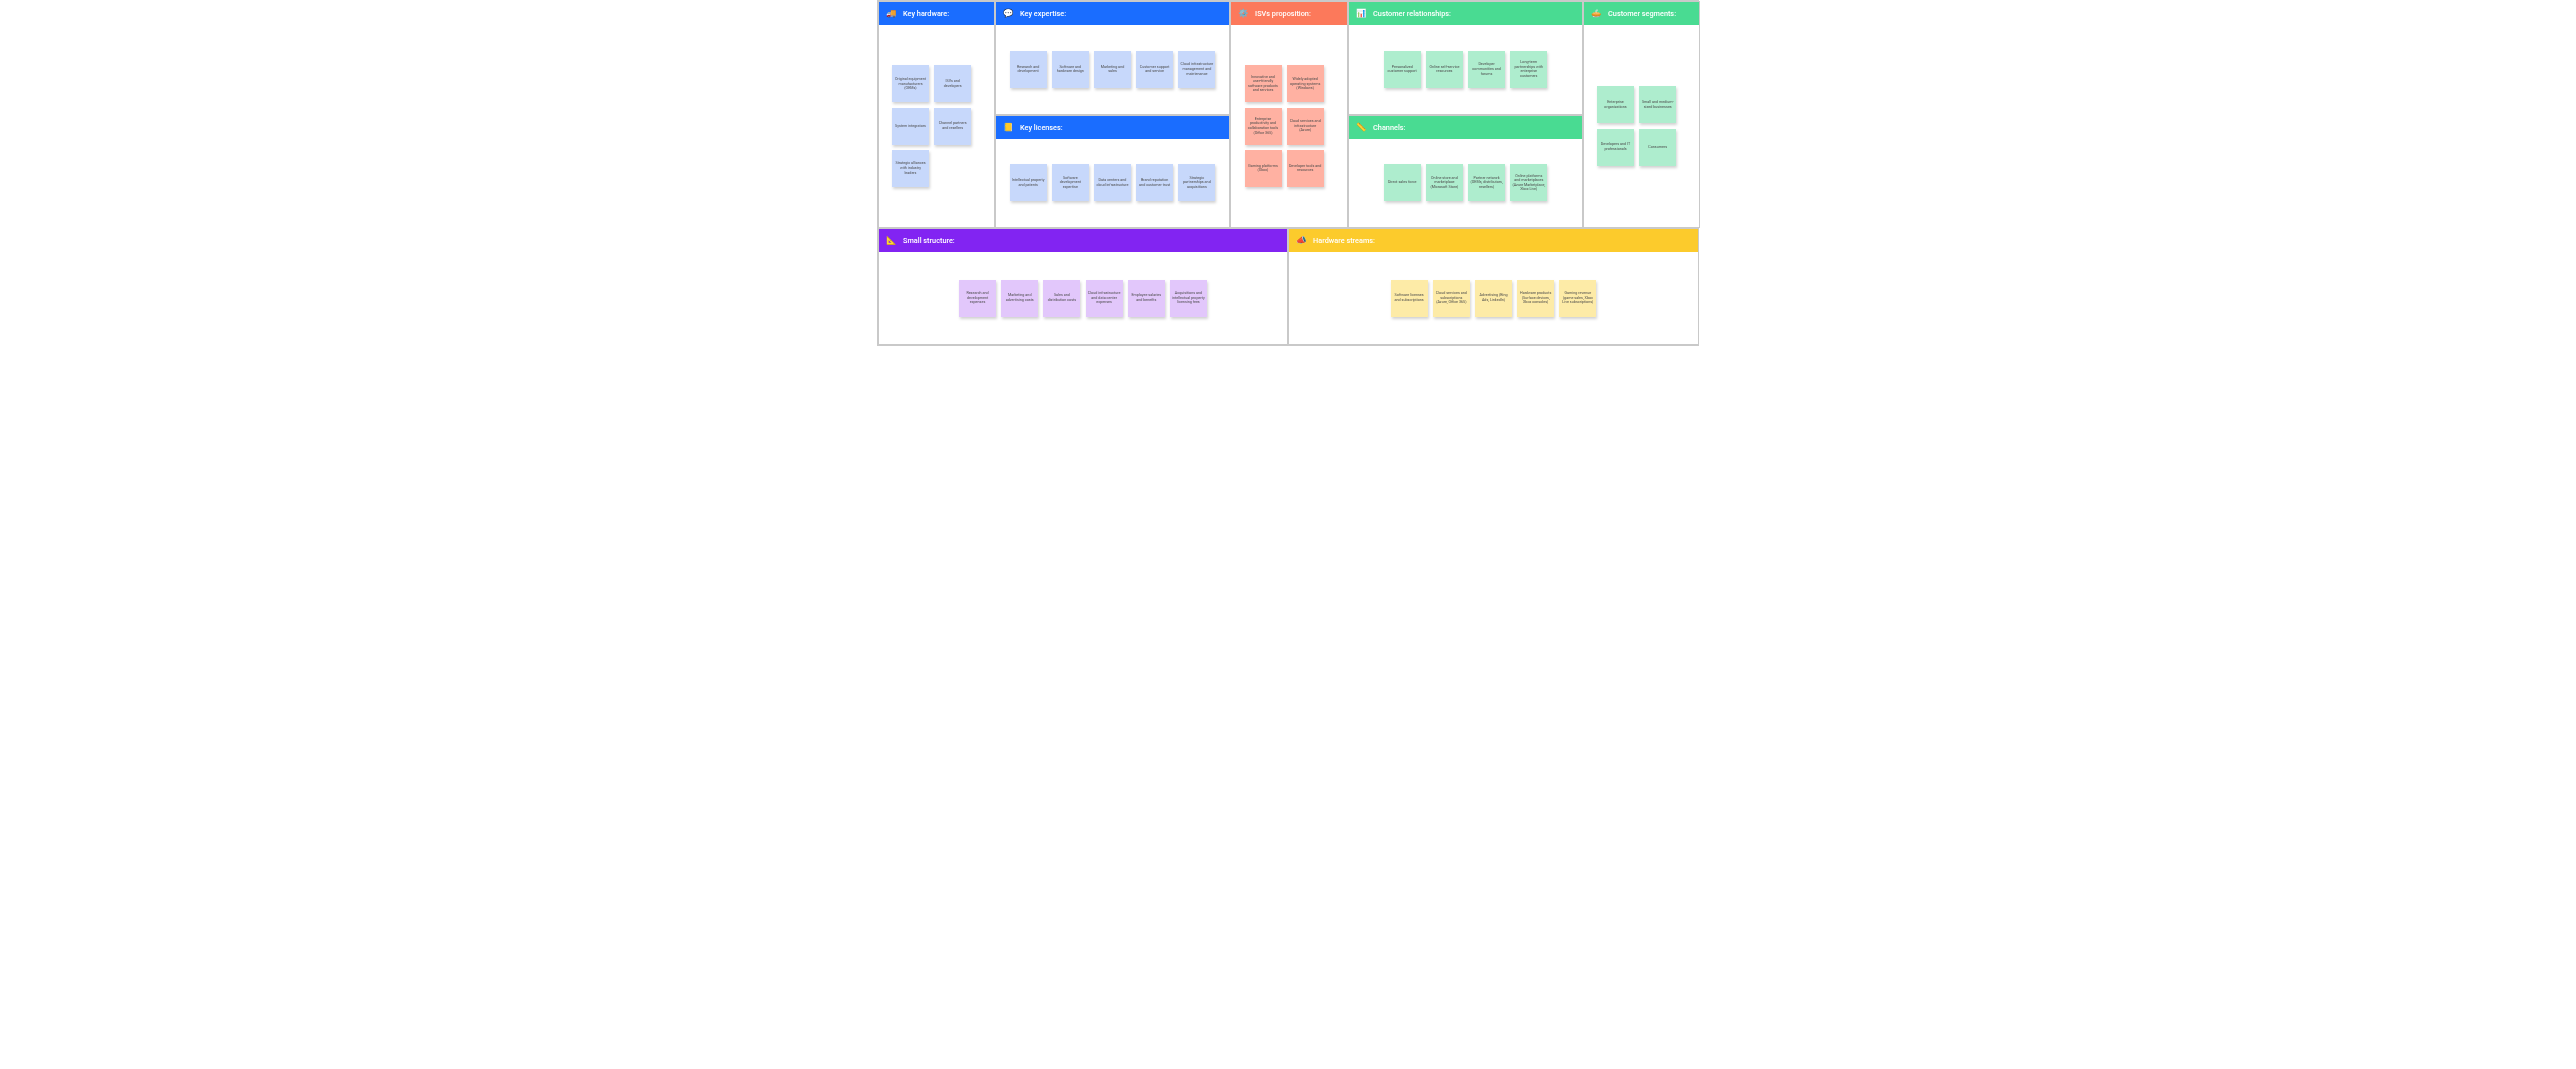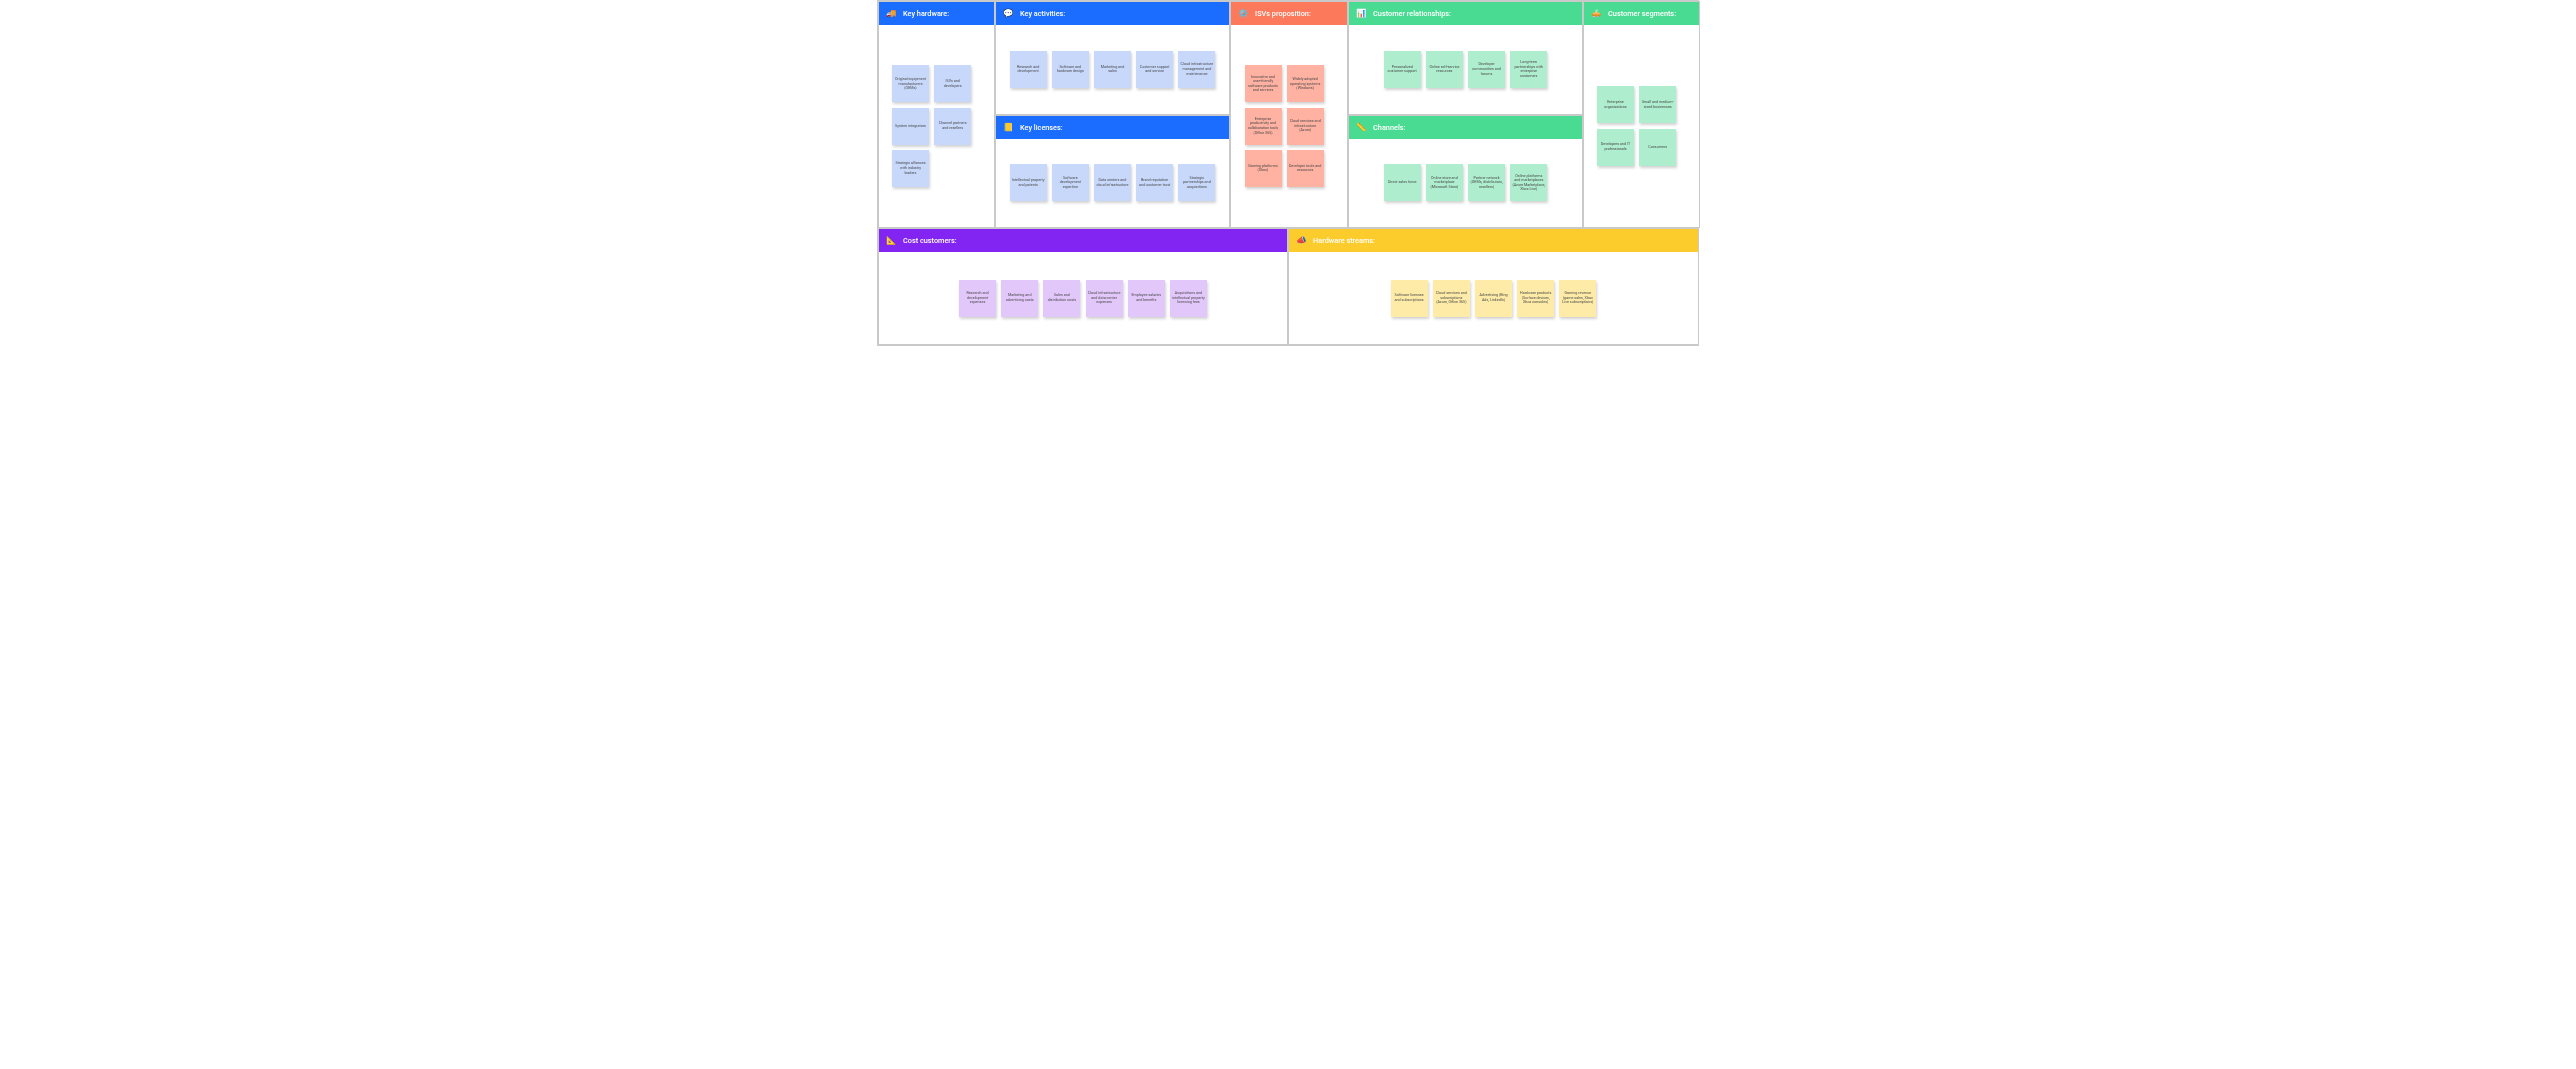--- a/index.html
+++ b/index.html
@@ -125,21 +125,21 @@
           <div class="note note-blue">Channel partners and resellers</div>
           <div class="note note-blue">Strategic alliances with industry leaders</div>
         </div>
       </div>
     </div>
 
     <div class="cell split">
       <div class="subcell">
         <div class="header hdr-blue">
           <span class="icon">💬</span>
-          <span>Key activities:</span>
+          <span>Key expertise:</span>
         </div>
         <div class="body">
           <div class="notes row5">
             <div class="note note-blue">Research and development</div>
             <div class="note note-blue">Software and hardware design</div>
             <div class="note note-blue">Marketing and sales</div>
             <div class="note note-blue">Customer support and service</div>
             <div class="note note-blue">Cloud infrastructure management and maintenance</div>
           </div>
         </div>
@@ -224,21 +224,21 @@
       </div>
     </div>
 
   </div>
 
   <div class="row-bottom">
 
     <div class="cell">
       <div class="header hdr-purple">
         <span class="icon">📐</span>
-        <span>Cost customers:</span>
+        <span>Small structure:</span>
       </div>
       <div class="body">
         <div class="notes row5">
           <div class="note note-purple">Research and development expenses</div>
           <div class="note note-purple">Marketing and advertising costs</div>
           <div class="note note-purple">Sales and distribution costs</div>
           <div class="note note-purple">Cloud infrastructure and data center expenses</div>
           <div class="note note-purple">Employee salaries and benefits</div>
           <div class="note note-purple">Acquisitions and intellectual property licensing fees</div>
         </div>

